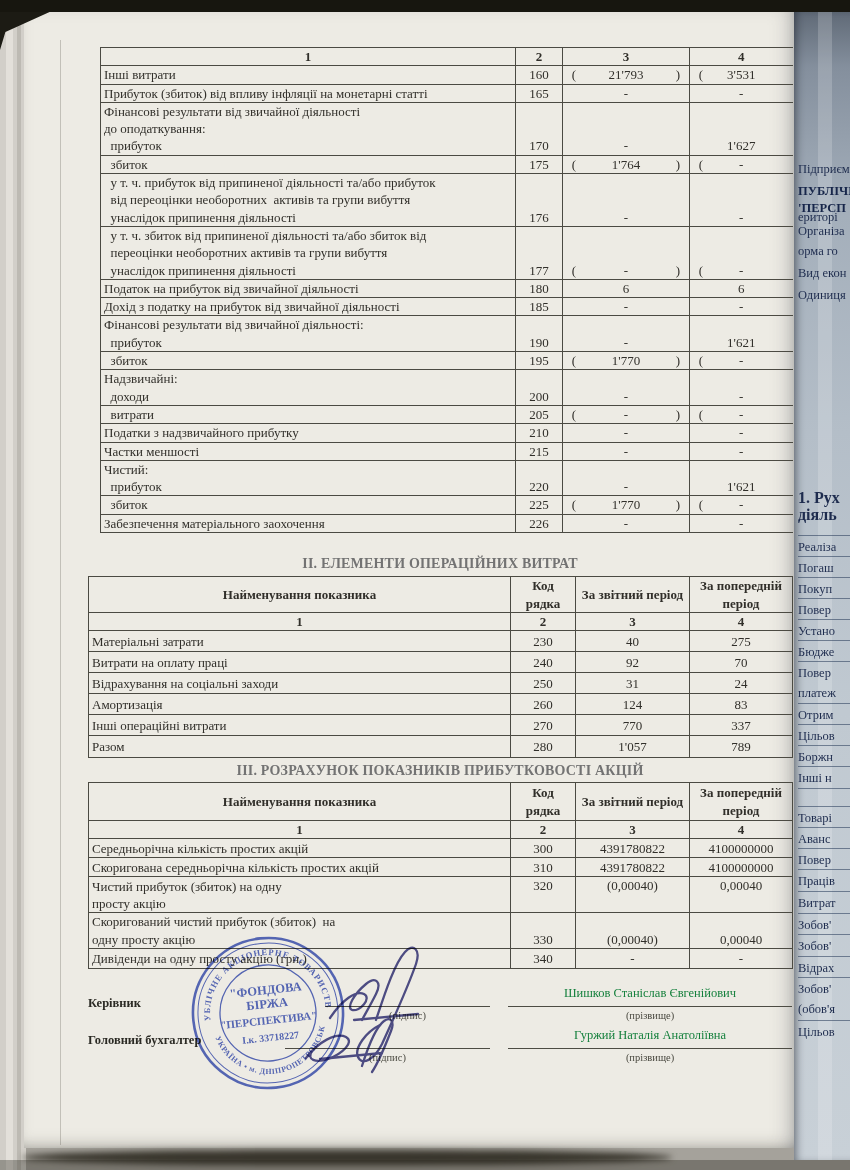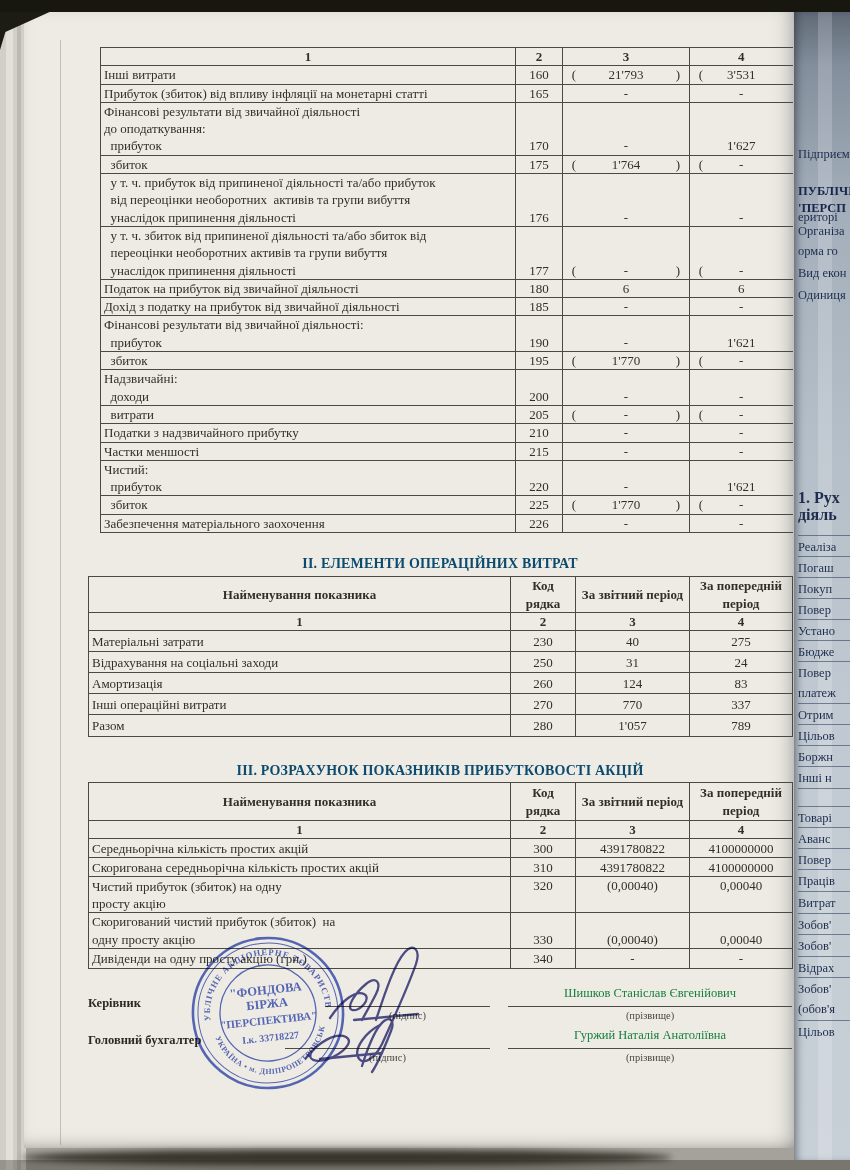--- a/index.html
+++ b/index.html
@@ -31,21 +31,21 @@
   .pw span{display:inline-block;min-width:6px;}
 
   table.t2{left:64px;top:564px;width:704px;}
   table.t3{left:64px;top:770px;width:704px;}
   table.t2 td,table.t3 td{vertical-align:middle;}
   .thead td{font-weight:bold;text-align:center;line-height:15.5px;}
   .thead .hnum{height:17px;}
   .va-t{vertical-align:top !important;}
   .va-b{vertical-align:bottom !important;}
   .sec-title{position:absolute;left:64px;width:704px;text-align:center;font-weight:bold;
-             font-size:14px;color:#0c4a6e;letter-spacing:.2px;}
+             font-size:14px;color:#737373;letter-spacing:.2px;}
 
   
   .sig-label{position:absolute;font-weight:bold;font-size:12.5px;color:#2b2a24;}
   .sline{position:absolute;height:1px;background:#4d4c44;}
   .scap{position:absolute;font-size:10.5px;color:#4a4940;text-align:center;}
   .sname{position:absolute;font-size:12.5px;color:#15803d;text-align:center;}
 
   
   .sidepage{position:absolute;left:794px;top:12px;width:56px;height:1148px;z-index:4;
      background:linear-gradient(180deg,#606a77 0,#848f9d 55px,#a3aeba 190px,#b4bec8 420px,#c0c9d1 700px,#c8d0d7 100%);
@@ -339,20 +339,28 @@
         <tr style="height: 21px;">
           <td class="name">
             <div>Матеріальні затрати</div>
           </td>
           <td class="num">230</td>
           <td class="num">40</td>
           <td class="num">275</td>
         </tr>
         <tr style="height: 21px;">
           <td class="name">
+            <div>Витрати на оплату праці</div>
+          </td>
+          <td class="num">240</td>
+          <td class="num">92</td>
+          <td class="num">70</td>
+        </tr>
+        <tr style="height: 21px;">
+          <td class="name">
             <div>Відрахування на соціальні заходи</div>
           </td>
           <td class="num">250</td>
           <td class="num">31</td>
           <td class="num">24</td>
         </tr>
         <tr style="height: 21px;">
           <td class="name">
             <div>Амортизація</div>
           </td>
@@ -493,21 +501,21 @@
       <path d="M352,1008 C360,984 370,952 381,940 C389,931 397,937 392,952 C382,980 368,1010 358,1032 C350,1048 338,1054 334,1045 C330,1036 342,1020 356,1013"></path>
       <path d="M282,1046 C294,1030 312,1020 322,1025 C331,1030 318,1042 304,1047 C292,1051 282,1048 288,1039"></path>
       <path d="M296,1047 L358,1041"></path>
       <path d="M338,1054 C344,1035 352,1015 360,1009 C366,1004 371,1009 367,1019 C360,1037 352,1054 348,1060"></path>
     </g>
   </svg>
 </div>
 
 <div class="sidepage" id="sidepage">
   <div class="hl"></div>
-<div class="sp-f" style="top: 135px;">Підприєм</div>
+<div class="sp-f" style="top: 150px;">Підприєм</div>
     <div class="sp-f sp-b" style="top: 172px;">ПУБЛІЧН</div>
     <div class="sp-f sp-b" style="top: 189px;">'ПЕРСП</div>
     <div class="sp-f" style="top: 198px;">ериторі</div>
     <div class="sp-f" style="top: 212px;">Організа</div>
     <div class="sp-f" style="top: 232px;">орма го</div>
     <div class="sp-f" style="top: 254px;">Вид екон</div>
     <div class="sp-f" style="top: 276px;">Одиниця</div>
     <div class="sp-s" style="top: 477px;">1. Рух</div>
     <div class="sp-s" style="top: 494px;">діяль</div>
     <div class="sp-r" style="top: 523px;">Реаліза</div>

